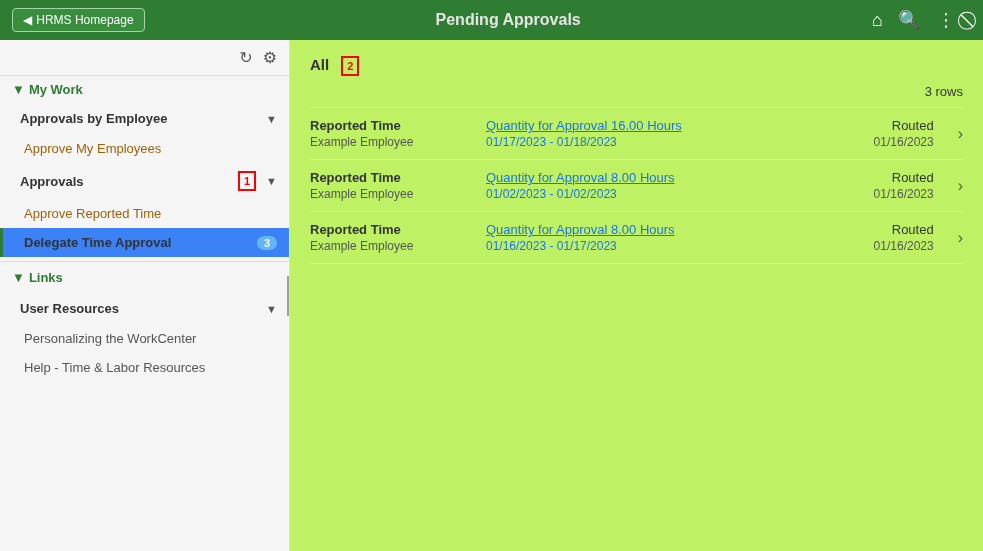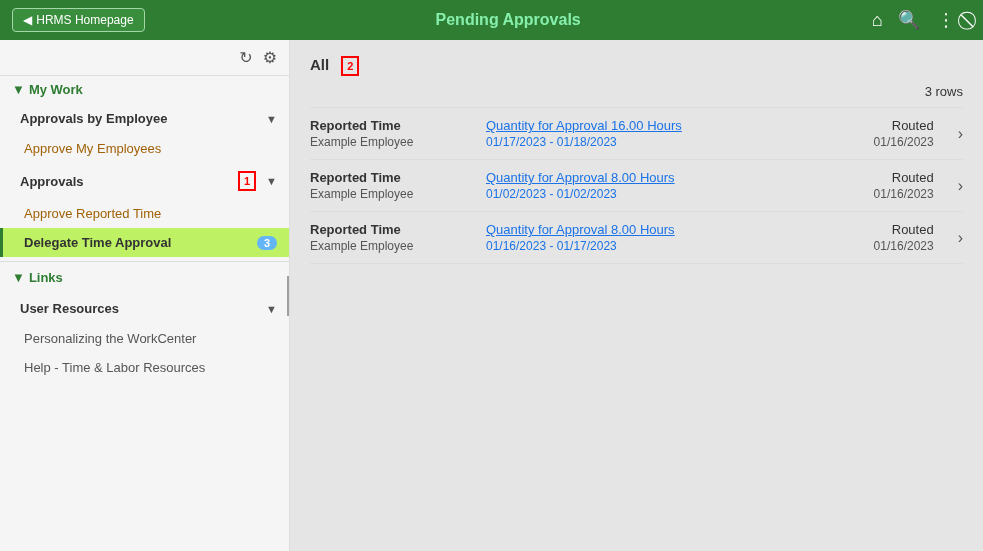--- a/index.html
+++ b/index.html
@@ -24,21 +24,21 @@
       cursor: pointer;
       display: flex;
       align-items: center;
       gap: 4px;
     }
     .header-title {
       flex: 1;
       text-align: center;
       font-size: 16px;
       font-weight: bold;
-      color: #86efac;
+      color: #e5e5e5;
     }
     .header-icons {
       display: flex;
       gap: 16px;
       align-items: center;
     }
     .header-icon {
       color: white;
       font-size: 18px;
       cursor: pointer;
@@ -104,21 +104,21 @@
     .sidebar-item {
       padding: 7px 12px 7px 24px;
       color: #555;
       cursor: pointer;
       display: flex;
       align-items: center;
       justify-content: space-between;
       font-size: 13px;
     }
     .sidebar-item.active {
-      background: #bef264;
+      background: #3b82f6;
       color: #333;
       font-weight: bold;
       border-left: 3px solid #2e7d32;
       padding-left: 21px;
     }
     .sidebar-item.disabled {
       color: #a16207;
     }
 
     .badge {
@@ -158,21 +158,21 @@
       cursor: pointer;
       color: white;
       font-size: 10px;
       z-index: 10;
     }
 
     
     .main-content {
       flex: 1;
       padding: 16px 20px;
-      background: #e5e5e5;
+      background: #bef264;
       overflow-y: auto;
     }
 
     .main-title {
       font-size: 15px;
       font-weight: bold;
       color: #333;
       margin-bottom: 8px;
     }
 

